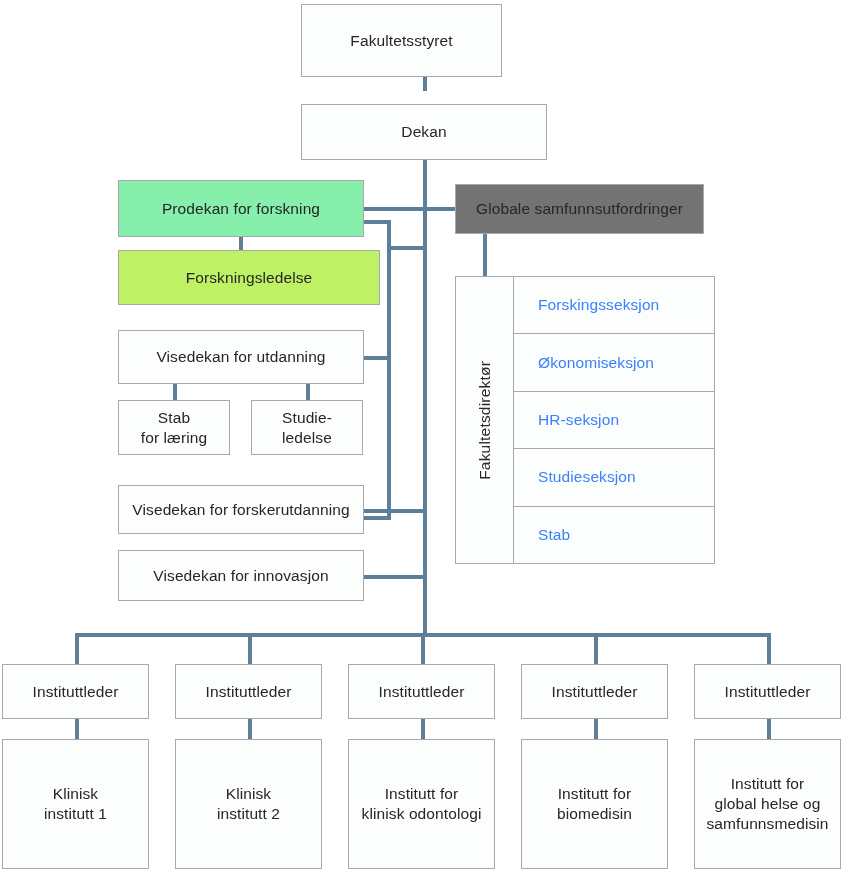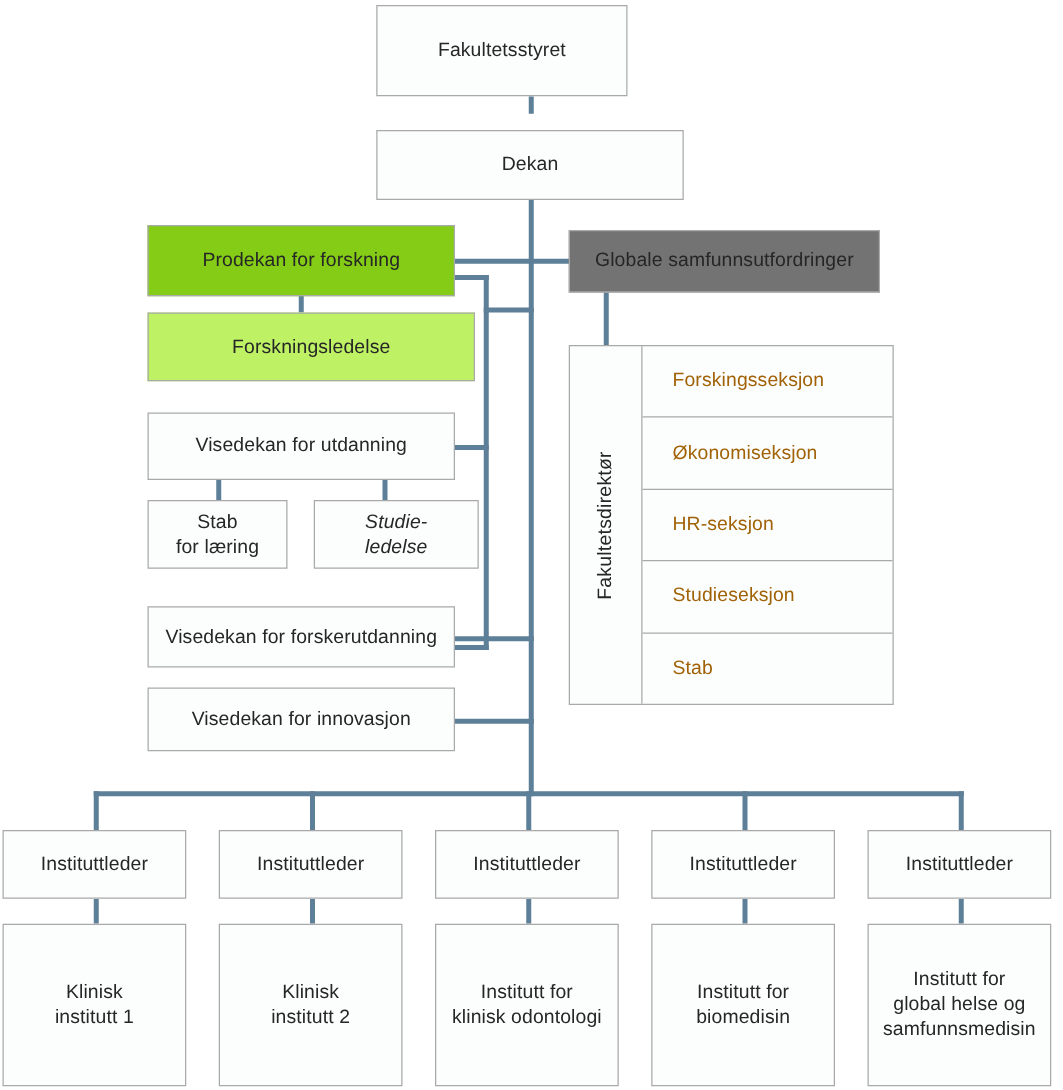--- a/index.html
+++ b/index.html
@@ -81,21 +81,21 @@
     bottom: 0;
     display: flex;
     flex-direction: column;
   }
   .sec {
     flex: 1 1 0;
     display: flex;
     align-items: center;
     padding-left: 24px;
     font-size: 15.5px;
-    color: #a16207;
+    color: #3b82f6;
     box-sizing: border-box;
     border-bottom: 1px solid #a9a9a9;
     letter-spacing: 0.1px;
   }
   .sec:last-child { border-bottom: none; }
 </style>
 </head>
 <body>
 
 <div id="chart">
@@ -143,40 +143,40 @@
   <div class="ln v" style="left: 767px; top: 719px; height: 20px; background: rgb(94, 127, 152);"></div>
 
   <div class="box" style="left: 301px; top: 4px; width: 201px; height: 73px; border-color: rgb(169, 169, 169); background: rgb(252, 253, 253);">
     <span class="txt">Fakultetsstyret</span>
   </div>
 
   <div class="box" style="left: 301px; top: 104px; width: 246px; height: 56px; border-color: rgb(169, 169, 169); background: rgb(252, 253, 253);">
     <span class="txt">Dekan</span>
   </div>
 
-  <div class="box" style="left: 118px; top: 180px; width: 246px; height: 57px; border-color: rgb(169, 169, 169); background: #84cc16;">
+  <div class="box" style="left: 118px; top: 180px; width: 246px; height: 57px; border-color: rgb(169, 169, 169); background: #86efac;">
     <span class="txt">Prodekan for forskning</span>
   </div>
 
   <div class="box" style="left: 118px; top: 250px; width: 262px; height: 55px; border-color: rgb(169, 169, 169); background: #bef264;">
     <span class="txt">Forskningsledelse</span>
   </div>
 
   <div class="box" style="left: 118px; top: 330px; width: 246px; height: 54px; border-color: rgb(169, 169, 169); background: rgb(252, 253, 253);">
     <span class="txt">Visedekan for utdanning</span>
   </div>
 
   <div class="box" style="left: 118px; top: 400px; width: 112px; height: 55px; border-color: rgb(169, 169, 169); background: rgb(252, 253, 253);">
     <span class="txt">
       <span>Stab</span><br>
       <span>for læring</span>
     </span>
   </div>
 
-  <div class="box" style="left: 251px; top: 400px; width: 132px; height: 55px; border-color: rgb(169, 169, 169); background: rgb(252, 253, 253); font-style: italic;">
+  <div class="box" style="left: 251px; top: 400px; width: 112px; height: 55px; border-color: rgb(169, 169, 169); background: rgb(252, 253, 253);">
     <span class="txt">
       <span>Studie-</span><br>
       <span>ledelse</span>
     </span>
   </div>
 
   <div class="box" style="left: 118px; top: 485px; width: 246px; height: 49px; border-color: rgb(169, 169, 169); background: rgb(252, 253, 253);">
     <span class="txt">Visedekan for forskerutdanning</span>
   </div>
 

